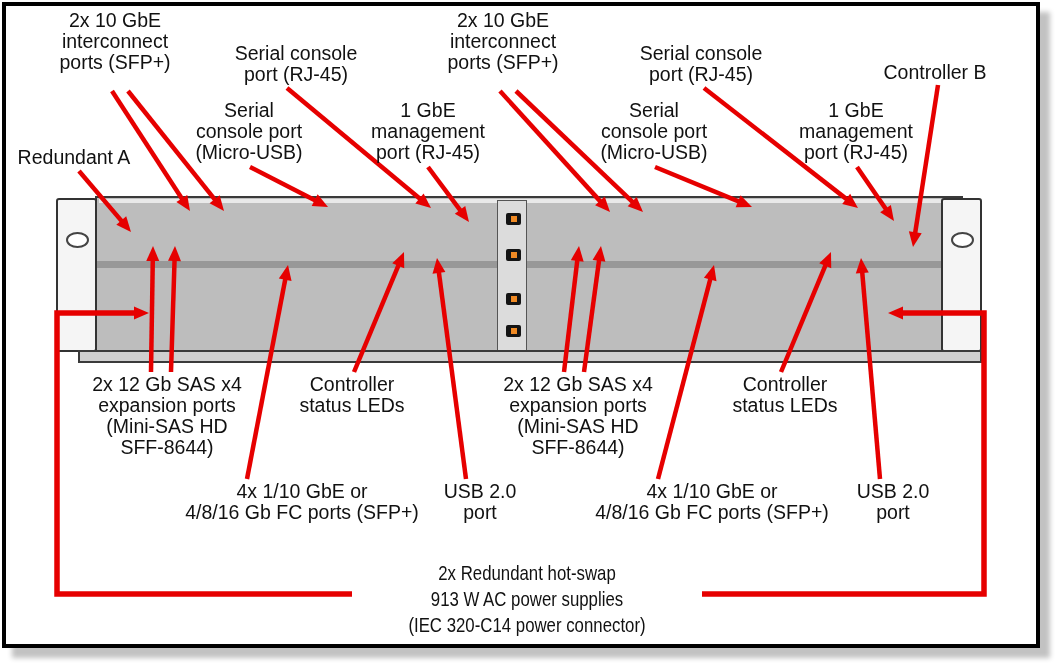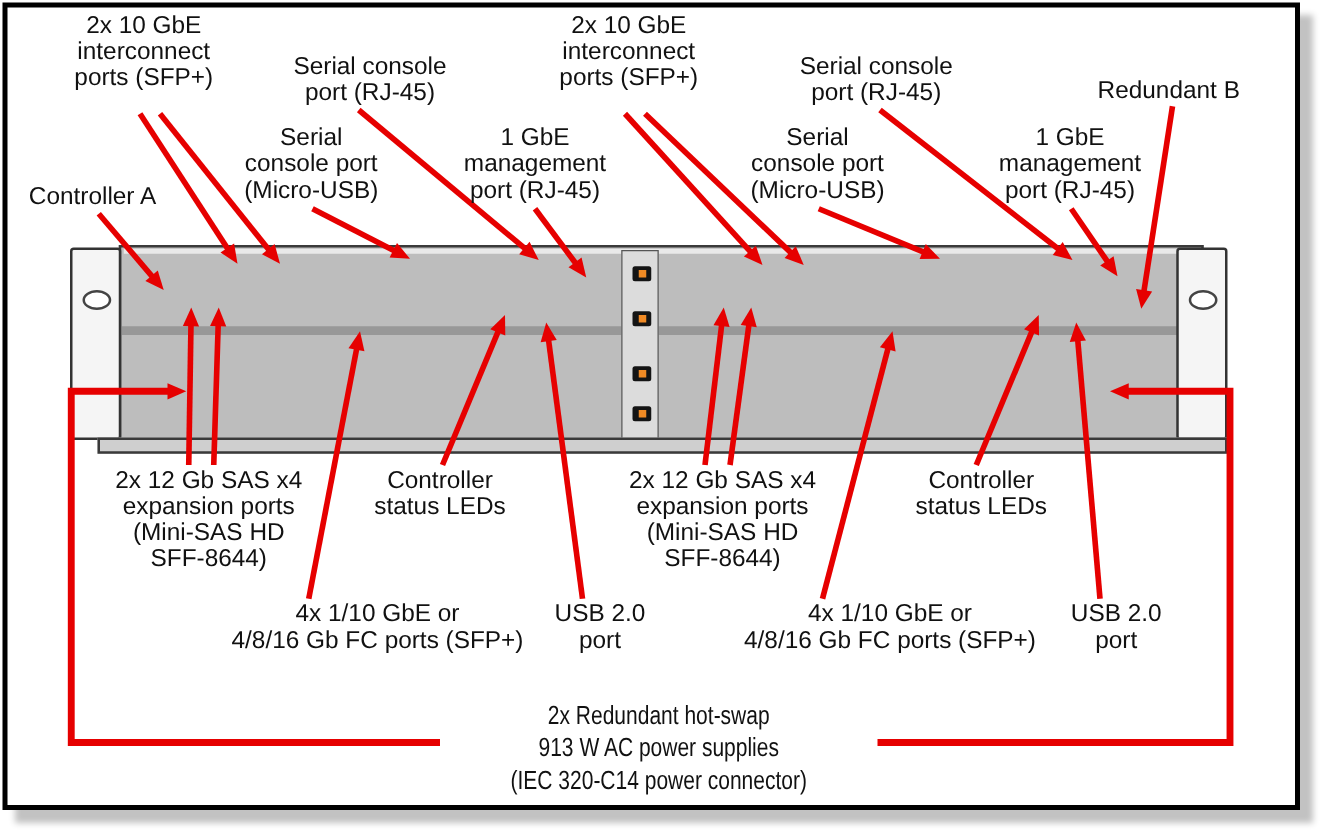--- a/index.html
+++ b/index.html
@@ -391,22 +391,22 @@
       <div class="callout" style="left: 115px; top: 10px;">2x 10 GbE
 interconnect
 ports (SFP+)</div>
       <div class="callout" style="left: 296px; top: 43px;">Serial console
 port (RJ-45)</div>
       <div class="callout" style="left: 503px; top: 10px;">2x 10 GbE
 interconnect
 ports (SFP+)</div>
       <div class="callout" style="left: 701px; top: 43px;">Serial console
 port (RJ-45)</div>
-      <div class="callout" style="left: 935px; top: 62px;">Redundant B</div>
-      <div class="callout" style="left: 74px; top: 147px;">Controller A</div>
+      <div class="callout" style="left: 935px; top: 62px;">Controller B</div>
+      <div class="callout" style="left: 74px; top: 147px;">Redundant A</div>
       <div class="callout" style="left: 249px; top: 100px;">Serial
 console port
 (Micro-USB)</div>
       <div class="callout" style="left: 428px; top: 100px;">1 GbE
 management
 port (RJ-45)</div>
       <div class="callout" style="left: 654px; top: 100px;">Serial
 console port
 (Micro-USB)</div>
       <div class="callout" style="left: 856px; top: 100px;">1 GbE

